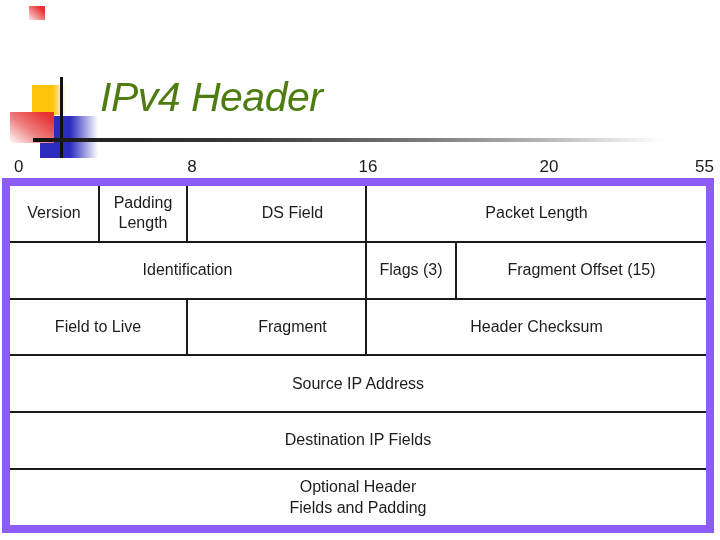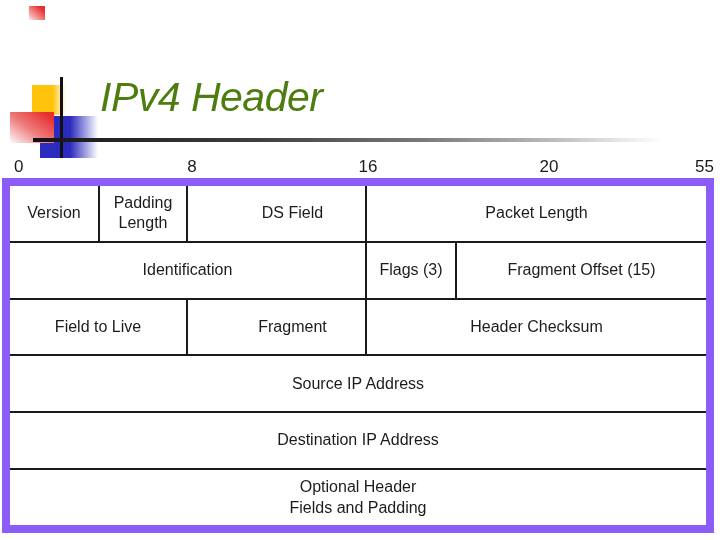--- a/index.html
+++ b/index.html
@@ -110,21 +110,21 @@
       <div class="tcell w178">Field to Live</div>
       <div class="tcell w179">Fragment</div>
       <div class="tcell">Header Checksum</div>
     </div>
 
     <div class="trow">
       <div class="tcell">Source IP Address</div>
     </div>
 
     <div class="trow">
-      <div class="tcell">Destination IP Address</div>
+      <div class="tcell">Destination IP Fields</div>
     </div>
 
     <div class="trow">
       <div class="tcell">Optional Header
 Fields and Padding</div>
     </div>
 
   </div>
 </div>
 

